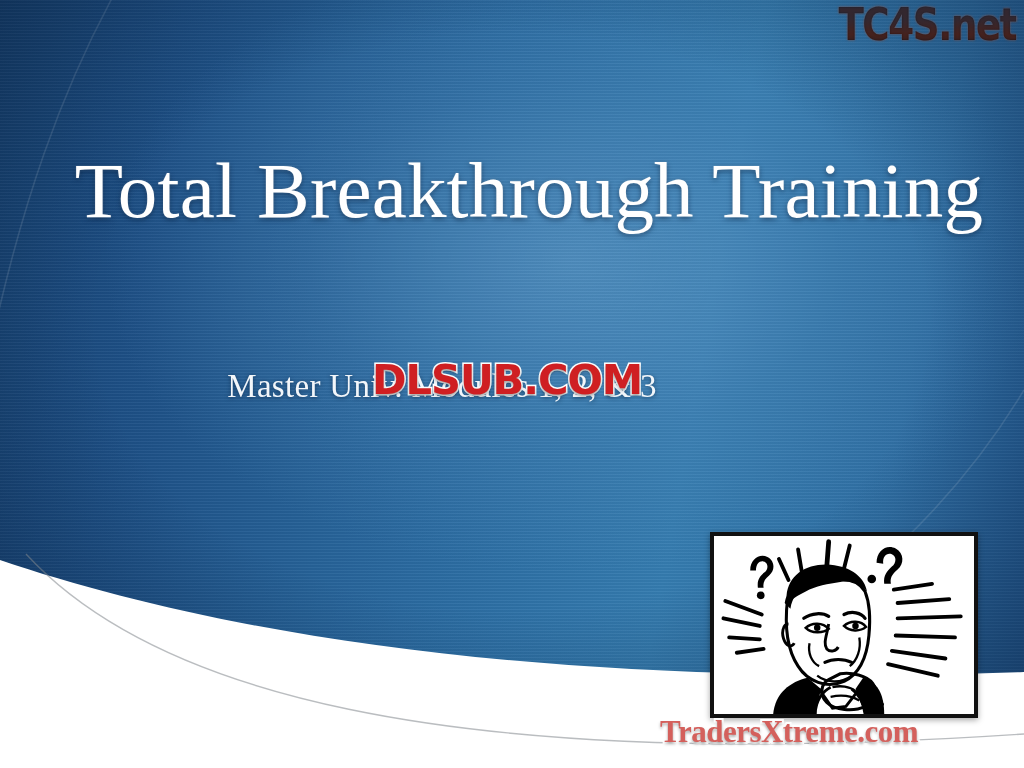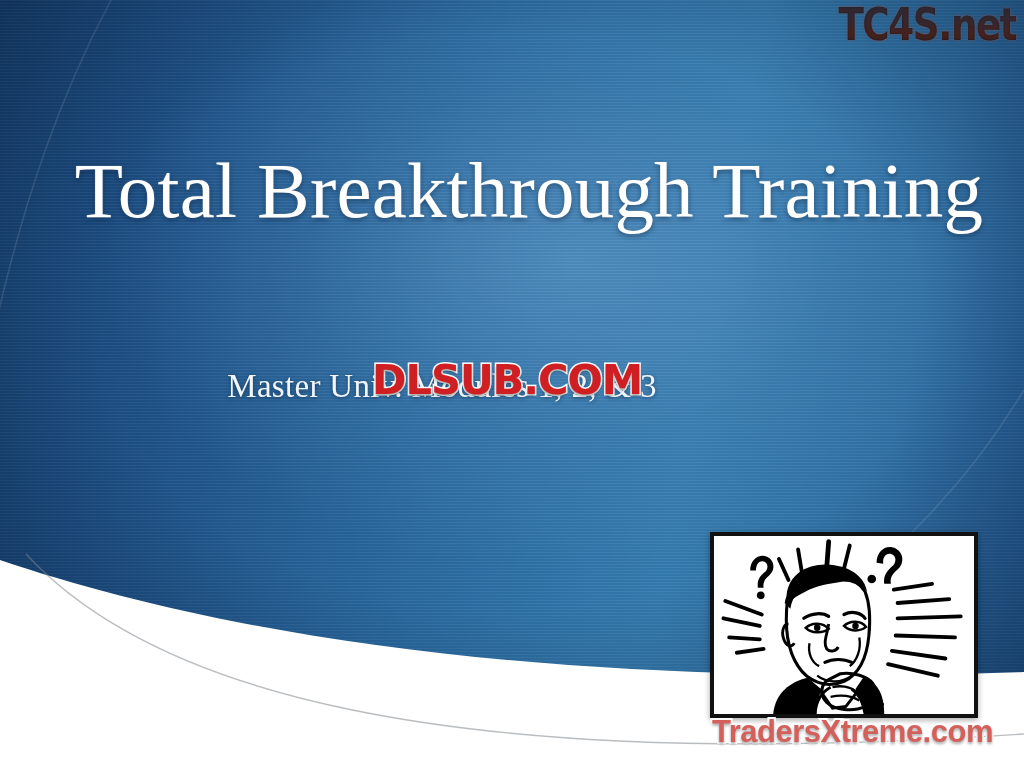--- a/index.html
+++ b/index.html
@@ -84,22 +84,22 @@
   #picture{
     position:absolute;left:710px;top:532px;width:268px;height:186px;
     background:#ffffff;border:4px solid #111111;box-sizing:border-box;
     box-shadow:0 2px 6px rgba(0,0,0,0.35);
     overflow:hidden;
   }
   #picture svg{display:block;width:100%;height:100%;}
 
   
   #tx{
-    position:absolute;left:712px;top:716px;
-    font-family:Liberation Sans, sans-serif;
+    position:absolute;left:660px;top:716px;
+    font-family:Liberation Serif, serif;
     font-weight:bold;font-size:31px;line-height:1;
     letter-spacing:-0.5px;
     color:#d4605c;
     -webkit-text-stroke:4px #ffffff;
     paint-order:stroke fill;
     text-shadow:0 2px 3px rgba(0,0,0,0.35);
   }
 </style>
 </head>
 <body>

